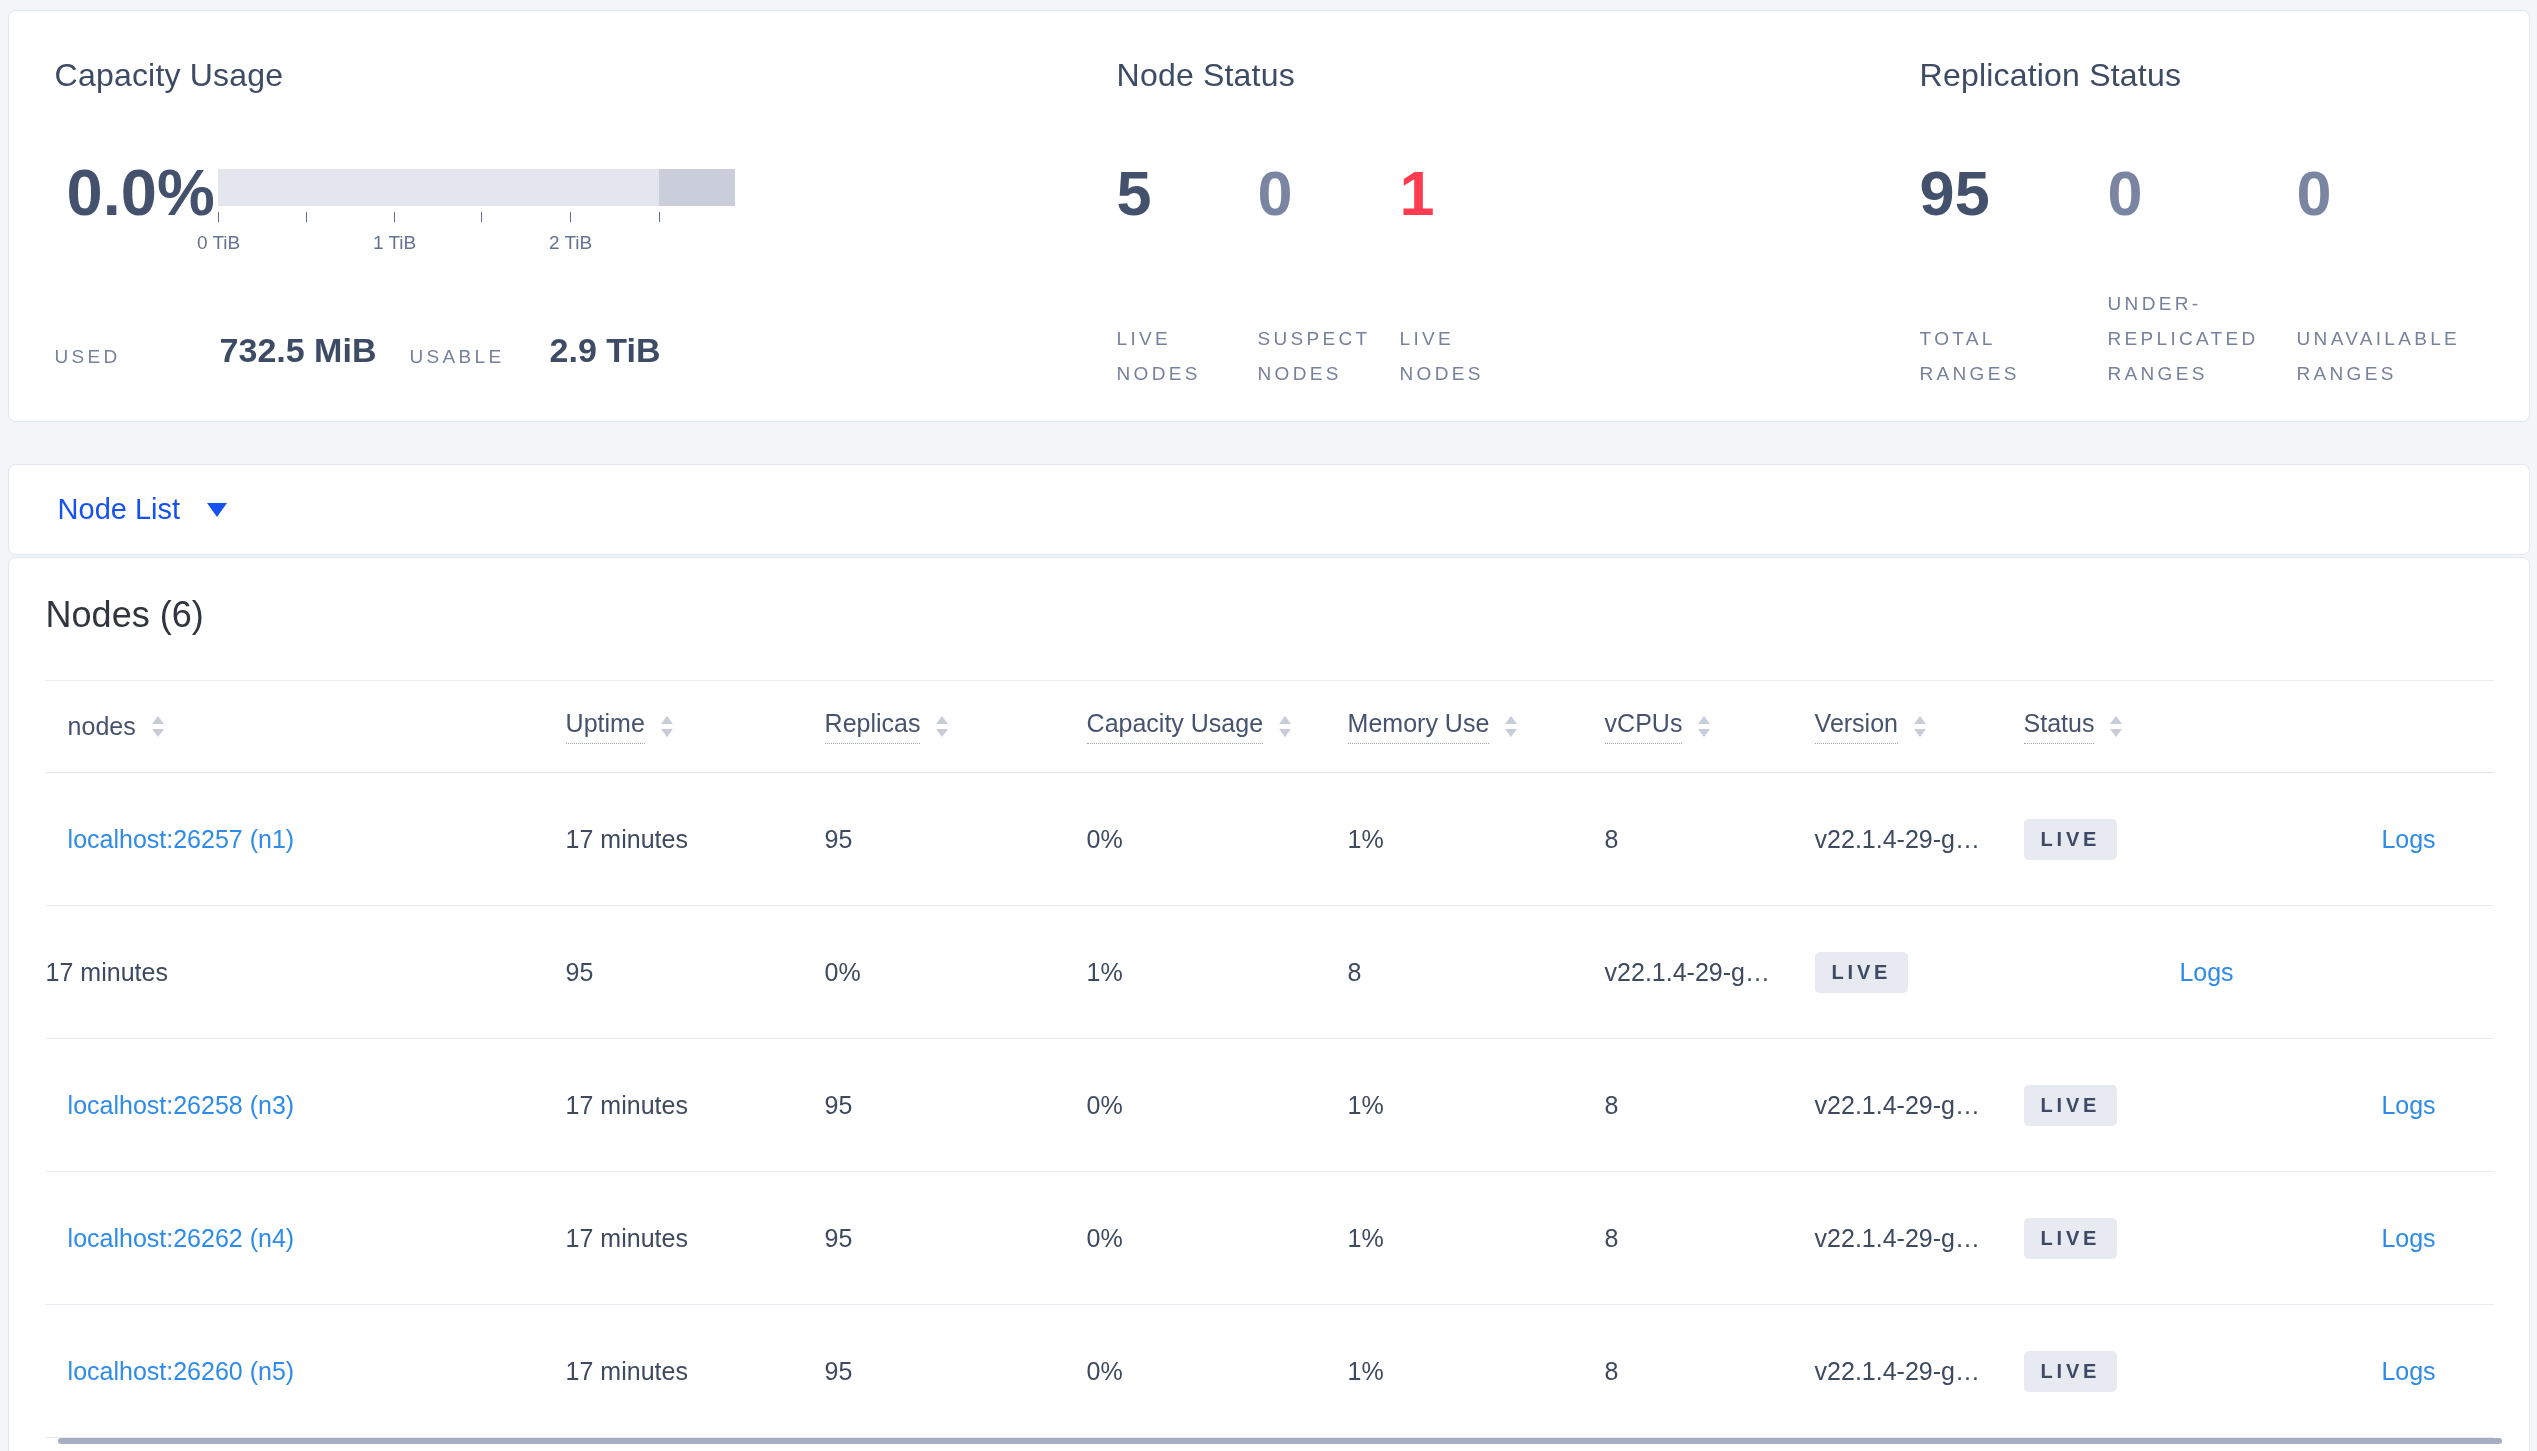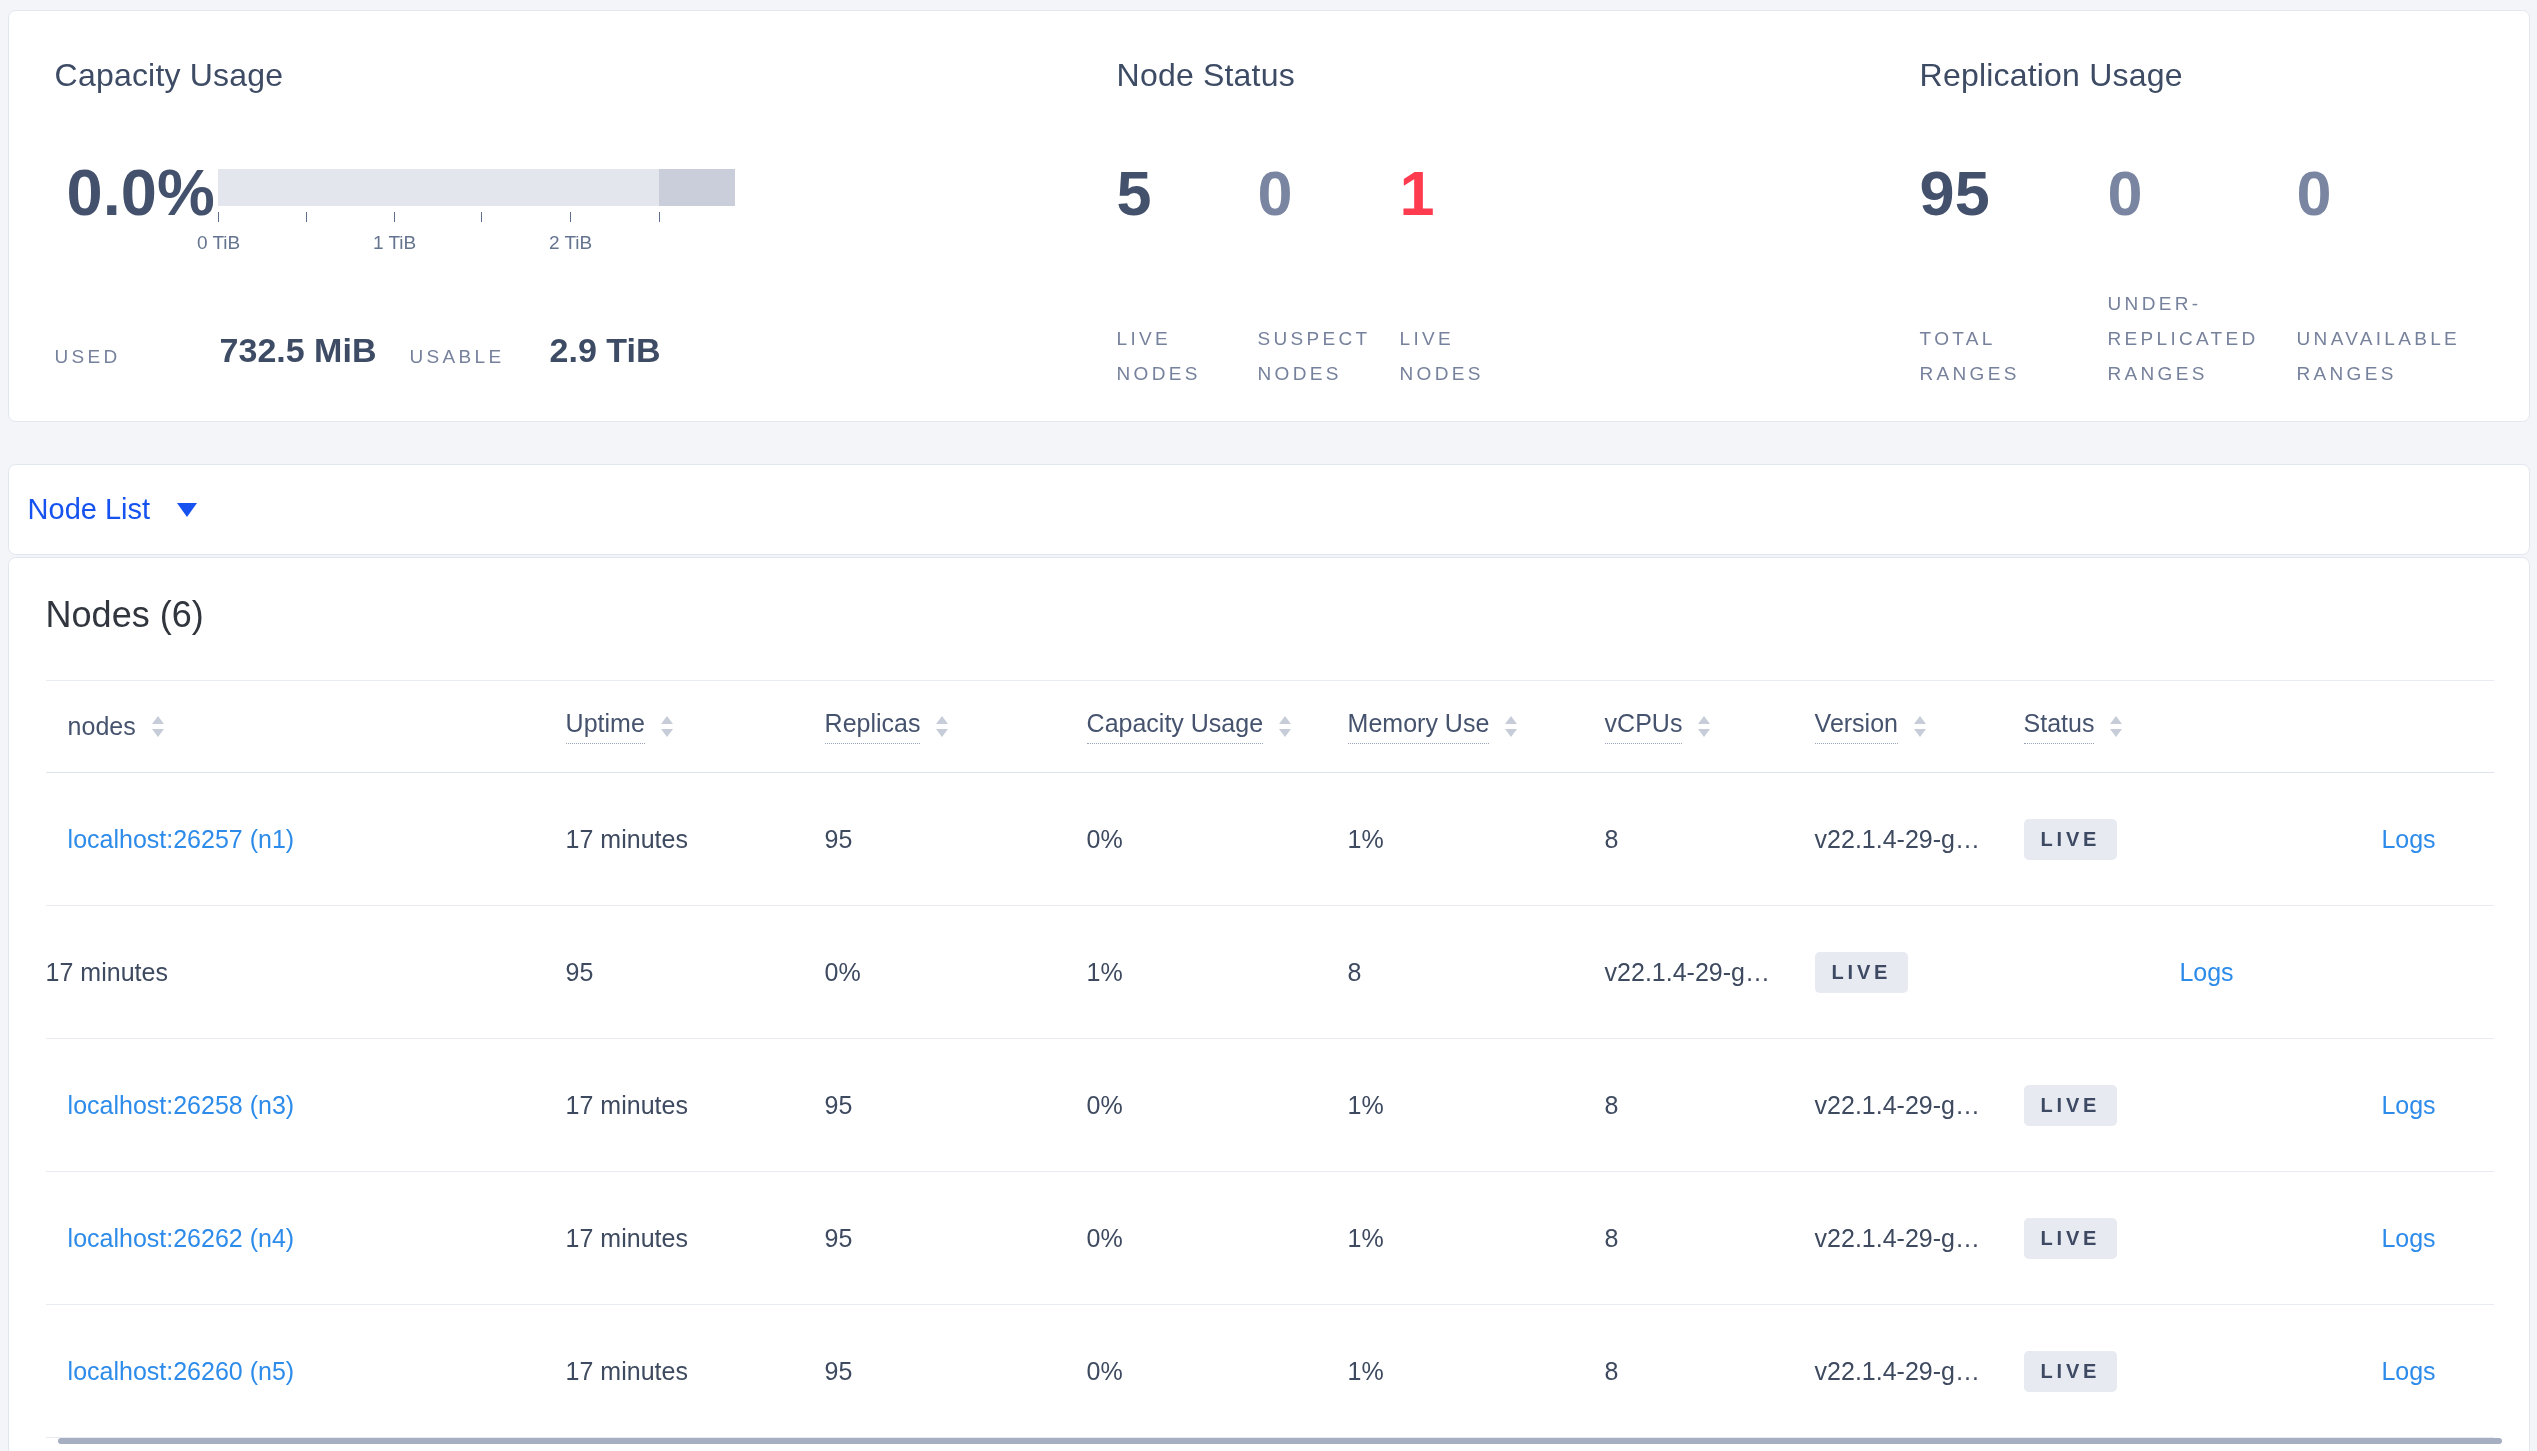--- a/index.html
+++ b/index.html
@@ -62,21 +62,21 @@
   .tone-danger { color:#FF3B4F; }
   .stat-label {
     position:absolute; bottom:29.5px;
     font-size:19px; letter-spacing:3.3px; line-height:35px;
     color:#76819C; font-weight:500; white-space:nowrap;
   }
   
   #nodelist-bar {
     top:464px; height:91px;
     display:flex; align-items:center;
-    padding-left:19px;
+    padding-left:49px;
     cursor:pointer;
   }
   #nodelist-label {
     font-size:29px; font-weight:500; color:#1652F0;
   }
   #nodelist-caret {
     width:0; height:0; margin-left:27px;
     border-left:10.5px solid transparent;
     border-right:10.5px solid transparent;
     border-top:14.3px solid #1652F0;
@@ -184,21 +184,21 @@
     <div>SUSPECT</div>
     <div>NODES</div>
   </div>
 
   <div class="stat-value tone-danger" style="left:1391px;">1</div>
   <div class="stat-label" style="left:1391px;">
     <div>LIVE</div>
     <div>NODES</div>
   </div>
 
-  <div class="sec-title" style="left:1911px;">Replication Usage</div>
+  <div class="sec-title" style="left:1911px;">Replication Status</div>
 
   <div class="stat-value tone-dark" style="left:1911px;">95</div>
   <div class="stat-label" style="left:1911px;">
     <div>TOTAL</div>
     <div>RANGES</div>
   </div>
 
   <div class="stat-value tone-muted" style="left:2099px;">0</div>
   <div class="stat-label" style="left:2099px;">
     <div>UNDER-</div>

